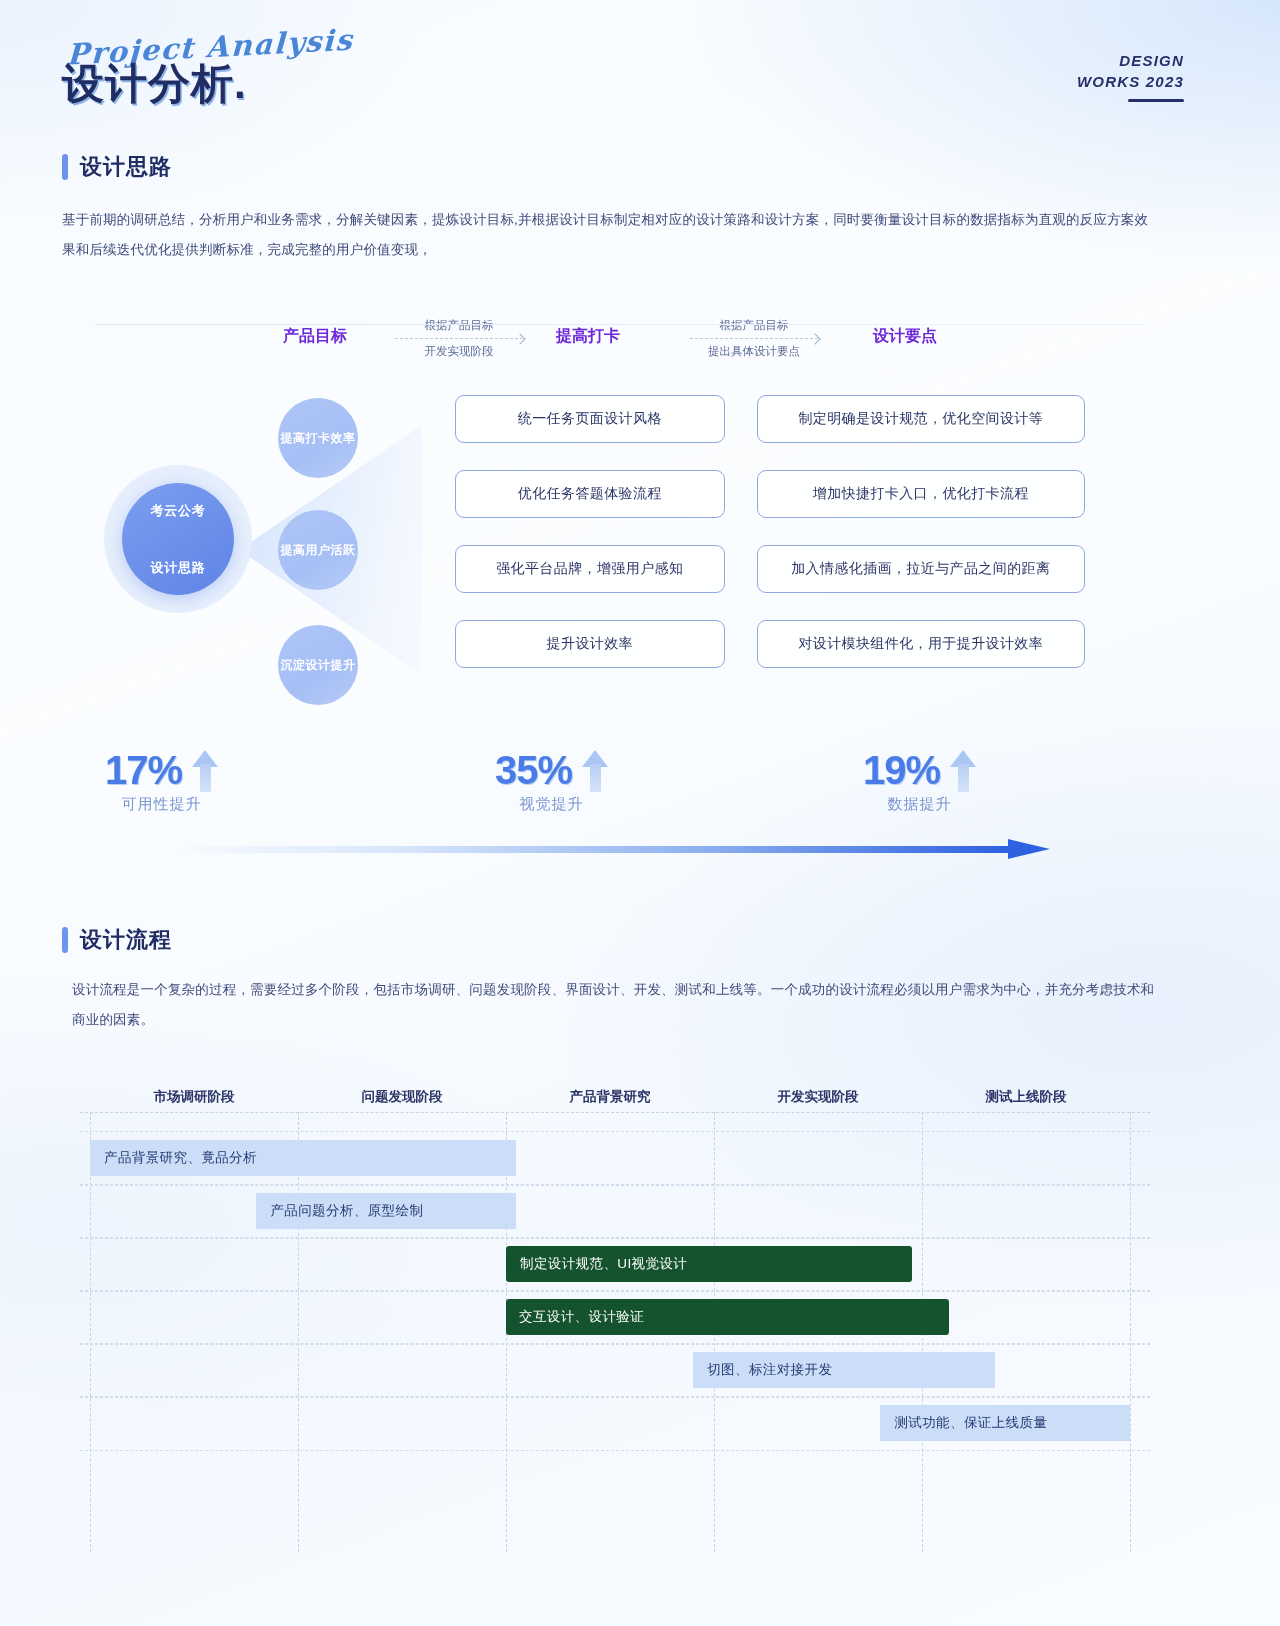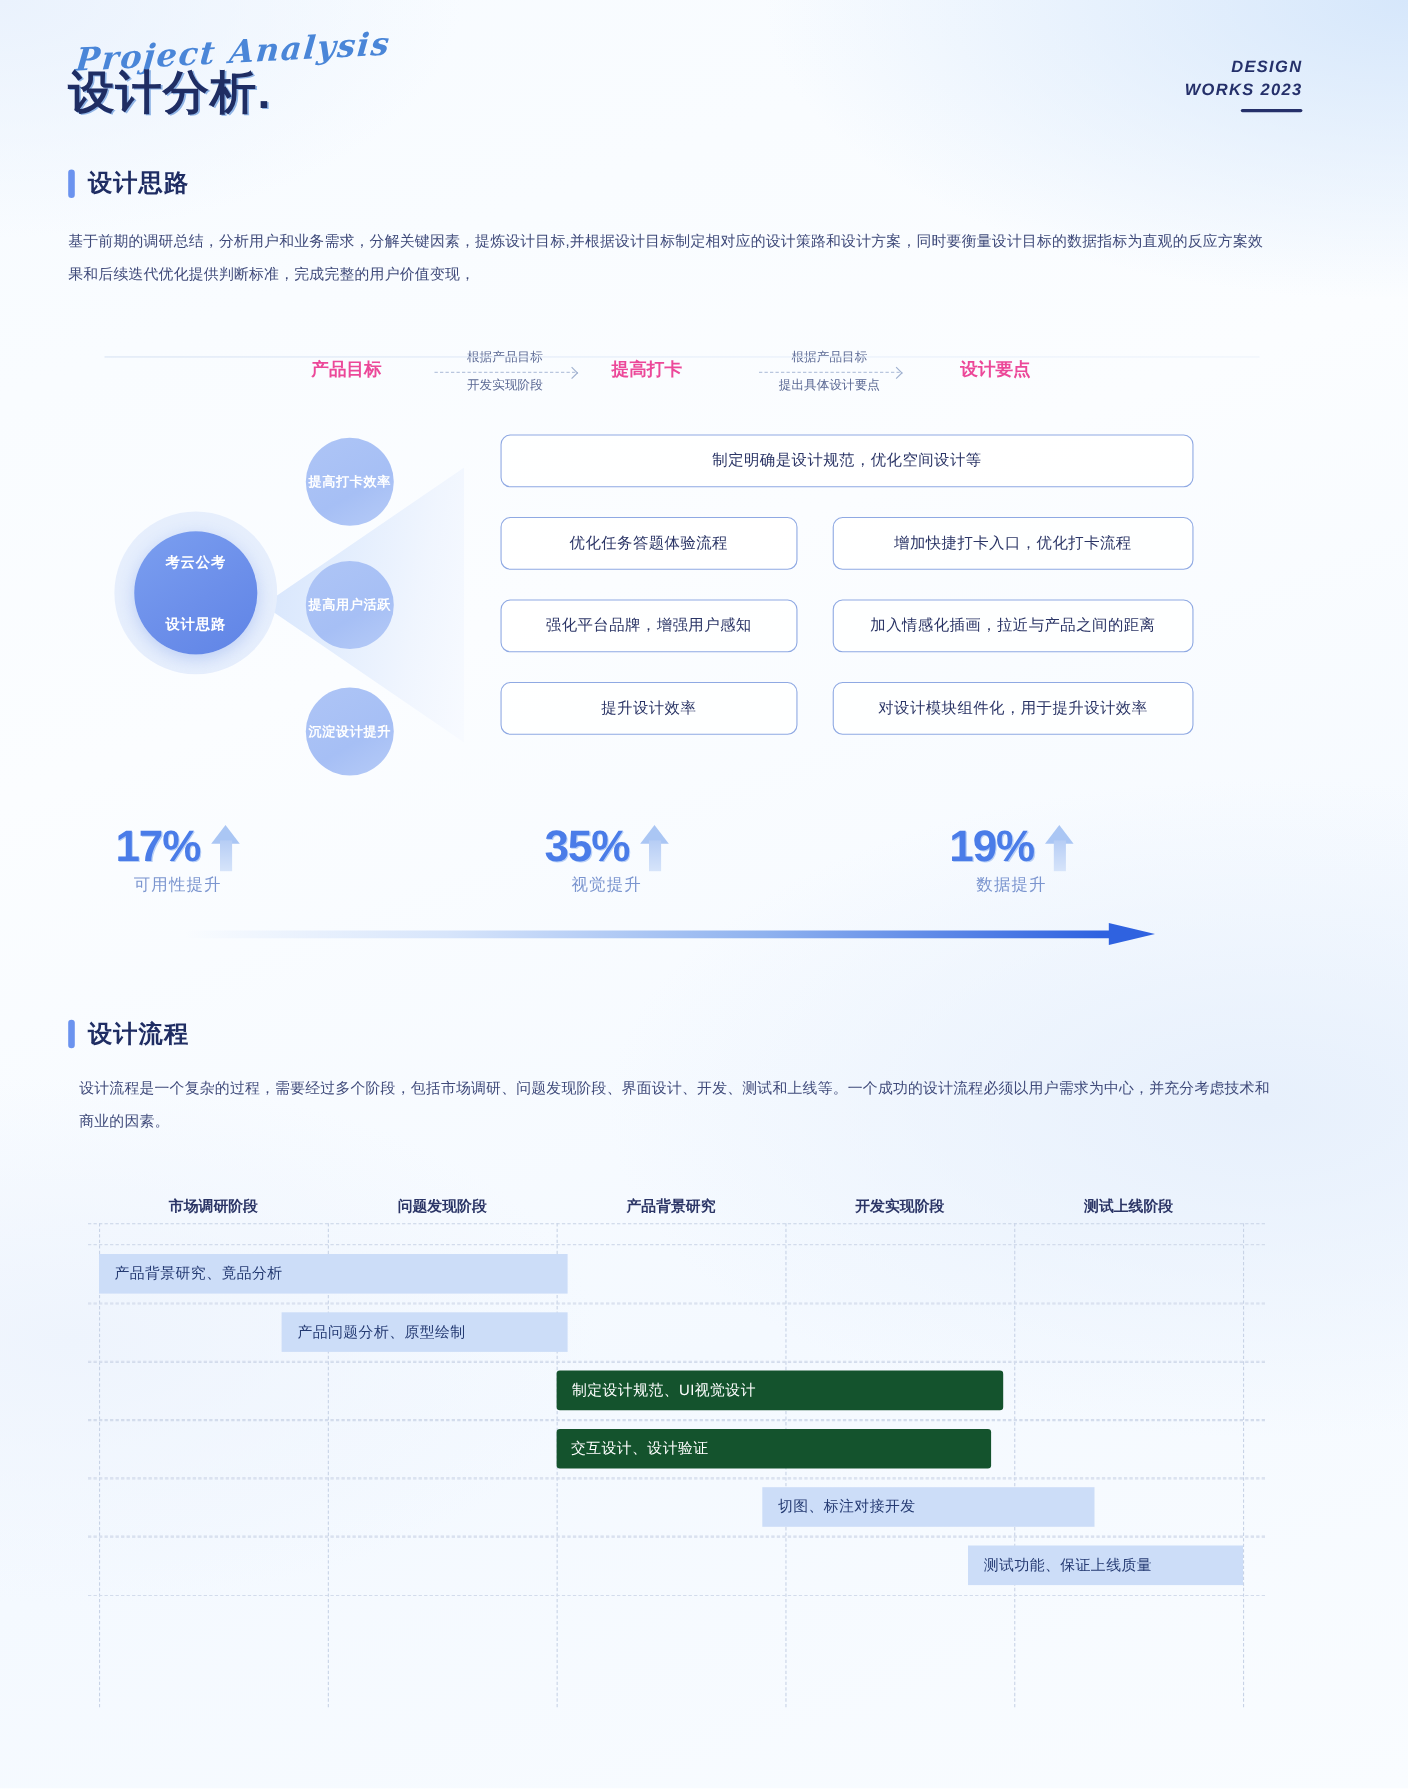--- a/index.html
+++ b/index.html
@@ -58,21 +58,21 @@
   .sec-title { font-size: 22px; font-weight: 800; color: #1f2d63; letter-spacing: 1px; }
   .para {
     position: absolute;
     font-size: 13.5px; color: #3f4a7a; line-height: 30px;
     letter-spacing: .2px;
   }
 
   
   .flowhead { position: absolute; left: 0; top: 300px; width: 1280px; height: 70px; }
   .fh-node {
-    position: absolute; font-size: 16px; font-weight: 700; color: #ec4899;
+    position: absolute; font-size: 16px; font-weight: 700; color: #6d28d9;
     top: 26px; white-space: nowrap;
   }
   .fh-arrow { position: absolute; top: 16px; width: 128px; text-align: center; }
   .fh-sub {
     font-size: 11.5px; color: #5a6894; line-height: 19px; white-space: nowrap;
   }
   .fh-dash {
     position: relative; height: 1px; margin: 3px 0;
     border-top: 1px dashed #b9c6de;
   }
@@ -252,20 +252,21 @@
     <span>活跃</span>
   </div>
   <div class="sat sat-2">
     <span>沉淀设计</span>
     <span>提升</span>
   </div>
 </div>
 
 <div class="cards">
   <div class="card-row">
+    <div class="card">统一任务页面设计风格</div>
     <div class="card wide">制定明确是设计规范，优化空间设计等</div>
   </div>
   <div class="card-row">
     <div class="card">优化任务答题体验流程</div>
     <div class="card wide">增加快捷打卡入口，优化打卡流程</div>
   </div>
   <div class="card-row">
     <div class="card">强化平台品牌，增强用户感知</div>
     <div class="card wide">加入情感化插画，拉近与产品之间的距离</div>
   </div>
@@ -344,17 +345,17 @@
       <div class="g-hline" style="top: 262px;"></div>
       <div class="g-hline" style="top: 261px;"></div>
       <div class="g-hline" style="top: 315px;"></div>
       <div class="g-hline" style="top: 314px;"></div>
       <div class="g-hline" style="top: 368px;"></div>
     </div>
   <div id="gantt-bars">
       <div class="g-bar light" style="left: 10px; width: 426.4px; top: 58px;">产品背景研究、竟品分析</div>
       <div class="g-bar light" style="left: 176.4px; width: 260px; top: 111px;">产品问题分析、原型绘制</div>
       <div class="g-bar solid" style="left: 426px; width: 405.6px; top: 164px;">制定设计规范、UI视觉设计</div>
-      <div class="g-bar solid" style="left: 426px; width: 395px; top: 217px; padding-left: 13px;">交互设计、设计验证</div>
+      <div class="g-bar solid" style="left: 426px; width: 443px; top: 217px; padding-left: 13px;">交互设计、设计验证</div>
       <div class="g-bar light" style="left: 613.2px; width: 301.6px; top: 270px;">切图、标注对接开发</div>
       <div class="g-bar light" style="left: 800.4px; width: 249.6px; top: 323px;">测试功能、保证上线质量</div>
     </div>
 </div>
 
 </body></html>

